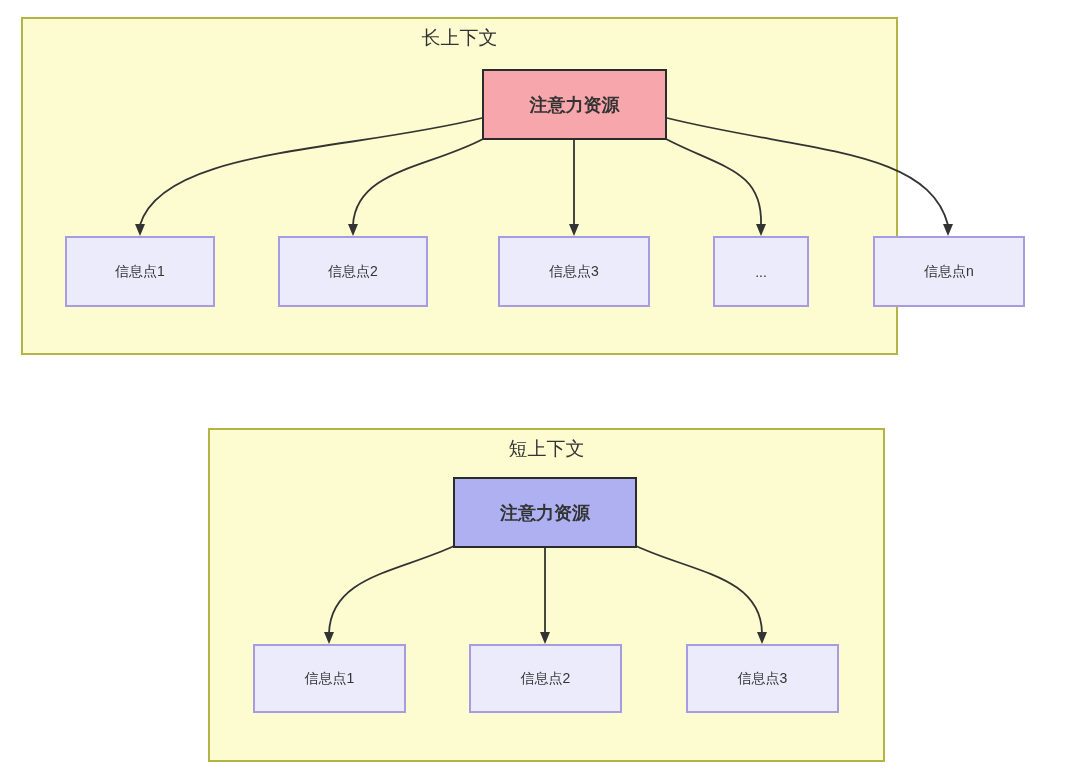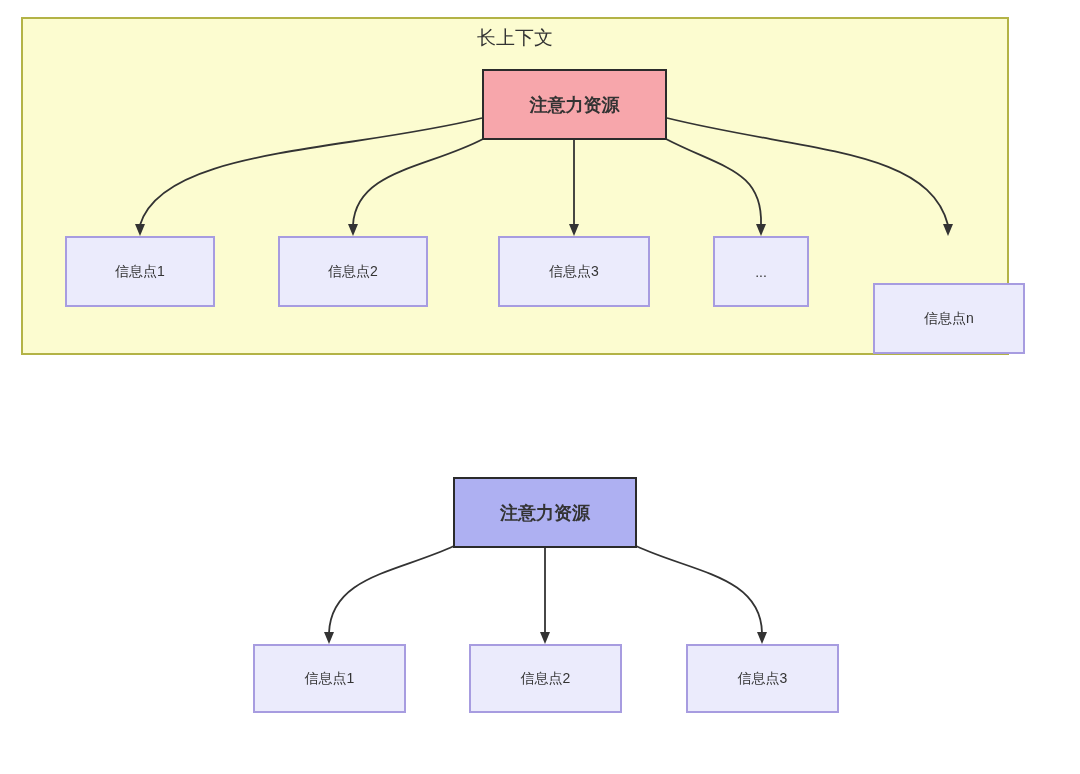--- a/index.html
+++ b/index.html
@@ -50,24 +50,27 @@
     font-size:18px;font-weight:700;color:var(--text);
   }
   .source-long{background:var(--source-long-fill);}
   .source-short{background:var(--source-short-fill);}
 </style>
 </head>
 <body>
 
 <div class="canvas">
 
-  <section class="group-container" style="left:21px;top:17px;width:988px;height:338px;">
+  <section class="group-container" style="left:21px;top:17px;width:877px;height:338px;">
     <div class="group-title">长上下文</div>
   </section>
 
+  <section class="group-container" style="left:208px;top:428px;width:677px;height:334px;">
+    <div class="group-title">短上下文</div>
+  </section>
 
   <svg class="edges" width="1080" height="774" viewBox="0 0 1080 774" aria-hidden="true">
 
     <path class="edge-path" d="M 482 118 C 345 152, 163 148, 140 225"></path>
     <polygon class="edge-head" points="140,236 135,224 145,224"></polygon>
 
     <path class="edge-path" d="M 483 139 C 428 168, 356 170, 353 225"></path>
     <polygon class="edge-head" points="353,236 348,224 358,224"></polygon>
 
     <path class="edge-path" d="M 574 140 L 574 225"></path>
@@ -88,21 +91,21 @@
     <path class="edge-path" d="M 636 546 C 692 572, 761 576, 762 633"></path>
     <polygon class="edge-head" points="762,644 757,632 767,632"></polygon>
   </svg>
 
   <div class="source source-long" style="left:482px;top:69px;width:185px;height:71px;">注意力资源</div>
 
   <div class="node" style="left:65px;top:236px;width:150px;height:71px;">信息点1</div>
   <div class="node" style="left:278px;top:236px;width:150px;height:71px;">信息点2</div>
   <div class="node" style="left:498px;top:236px;width:152px;height:71px;">信息点3</div>
   <div class="node" style="left:713px;top:236px;width:96px;height:71px;">...</div>
-  <div class="node" style="left:873px;top:236px;width:152px;height:71px;margin-top:47px;">信息点n</div>
+  <div class="node" style="left:873px;top:236px;width:152px;height:71px;">信息点n</div>
 
   <div class="source source-short" style="left:453px;top:477px;width:184px;height:71px;">注意力资源</div>
 
   <div class="node" style="left:253px;top:644px;width:153px;height:69px;">信息点1</div>
   <div class="node" style="left:469px;top:644px;width:153px;height:69px;">信息点2</div>
   <div class="node" style="left:686px;top:644px;width:153px;height:69px;">信息点3</div>
 
 </div>
 
 </body></html>

